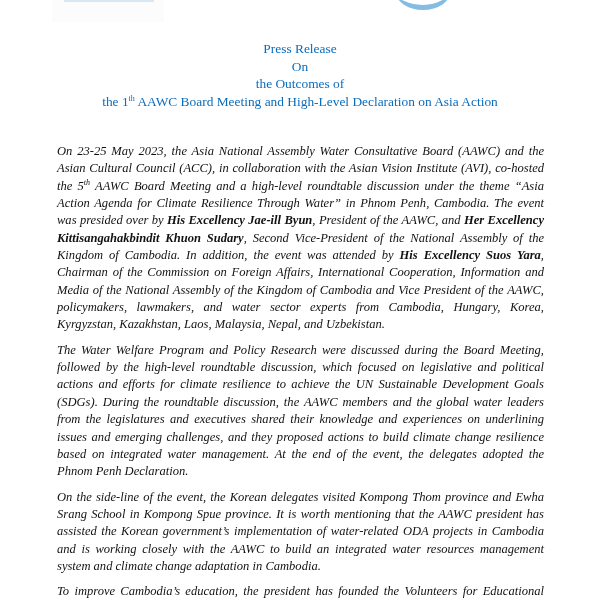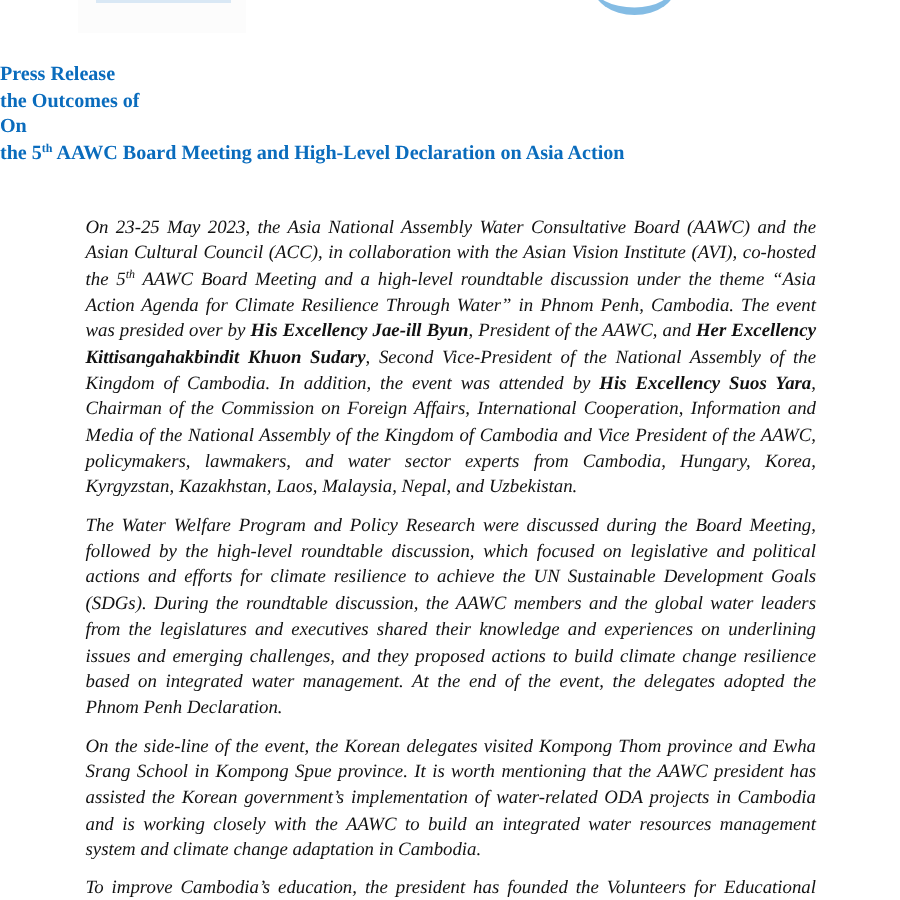--- a/index.html
+++ b/index.html
@@ -1,38 +1,38 @@
 <!DOCTYPE html>
 <html><head>
 <meta charset="utf-8">
 <style>
   html, body { margin: 0; padding: 0; background: #ffffff; }
   body { width: 600px; height: 600px; overflow: hidden; position: relative; font-family: "Liberation Serif", serif; color: #111; }
   .logo-left { position: absolute; left: 52px; top: 0; width: 112px; height: 22px; background: #fcfcfc; }
   .logo-left .bar { position: absolute; left: 12px; top: 0; width: 90px; height: 2px; background: #d9e8f5; }
   .logo-right { position: absolute; left: 395px; top: -30px; width: 56px; height: 40px; border-radius: 50%; border-bottom: 5px solid #6fb1e0; border-right: 2px solid #a9d3ef; box-sizing: border-box; opacity: 0.85; }
-  .title { position: absolute; left: 0; top: 40px; width: 600px; text-align: left; color: #0a6cbd; font-weight: bold; font-size: 13.4px; line-height: 17.6px; }
+  .title { position: absolute; left: 0; top: 40px; width: 600px; text-align: center; color: #0a6cbd; font-weight: normal; font-size: 13.4px; line-height: 17.6px; }
   .title sup, .body sup { font-size: 8px; line-height: 0; vertical-align: 5px; }
   .body { position: absolute; left: 57px; top: 143px; width: 487px; font-size: 12.55px; line-height: 17.35px; text-align: justify; }
   .body p { margin: 0 0 8px 0; font-style: italic; }
   .body b { font-weight: bold; }
 </style>
 </head>
 <body>
 
 <div class="logo-left">
     <div class="bar"></div>
   </div>
 <div class="logo-right"></div>
 
 <div class="title">
   <div>Press Release</div>
+  <div>On</div>
   <div>the Outcomes of</div>
-  <div>On</div>
-  <div><span>the 5</span><sup>th</sup><span> AAWC Board Meeting and High-Level Declaration on Asia Action</span></div>
+  <div><span>the 1</span><sup>th</sup><span> AAWC Board Meeting and High-Level Declaration on Asia Action</span></div>
 </div>
 
 <div class="body">
   <p><span>On 23-25 May 2023, the Asia National Assembly Water Consultative Board (AAWC) and the Asian Cultural Council (ACC), in collaboration with the Asian Vision Institute (AVI), co-hosted the 5</span><sup>th</sup><span> AAWC Board Meeting and a high-level roundtable discussion under the theme “Asia Action Agenda for Climate Resilience Through Water” in Phnom Penh, Cambodia. The event was presided over by </span><b>His Excellency Jae-ill Byun</b><span>, President of the AAWC, and </span><b>Her Excellency Kittisangahakbindit Khuon Sudary</b><span>, Second Vice-President of the National Assembly of the Kingdom of Cambodia. In addition, the event was attended by </span><b>His Excellency Suos Yara</b><span>, Chairman of the Commission on Foreign Affairs, International Cooperation, Information and Media of the National Assembly of the Kingdom of Cambodia and Vice President of the AAWC, policymakers, lawmakers, and water sector experts from Cambodia, Hungary, Korea, Kyrgyzstan, Kazakhstan, Laos, Malaysia, Nepal, and Uzbekistan.</span></p>
   <p>The Water Welfare Program and Policy Research were discussed during the Board Meeting, followed by the high-level roundtable discussion, which focused on legislative and political actions and efforts for climate resilience to achieve the UN Sustainable Development Goals (SDGs). During the roundtable discussion, the AAWC members and the global water leaders from the legislatures and executives shared their knowledge and experiences on underlining issues and emerging challenges, and they proposed actions to build climate change resilience based on integrated water management. At the end of the event, the delegates adopted the Phnom Penh Declaration.</p>
   <p>On the side-line of the event, the Korean delegates visited Kompong Thom province and Ewha Srang School in Kompong Spue province. It is worth mentioning that the AAWC president has assisted the Korean government’s implementation of water-related ODA projects in Cambodia and is working closely with the AAWC to build an integrated water resources management system and climate change adaptation in Cambodia.</p>
   <p>To improve Cambodia’s education, the president has founded the Volunteers for Educational Services in Asia (VESA) and established Ewha Srang School and a health clinic in Kampong Speu. The AAWC Water Welfare program was also launched to improve Srang commune’s reservoir and address groundwater problem.</p>
 
 </div>
 

